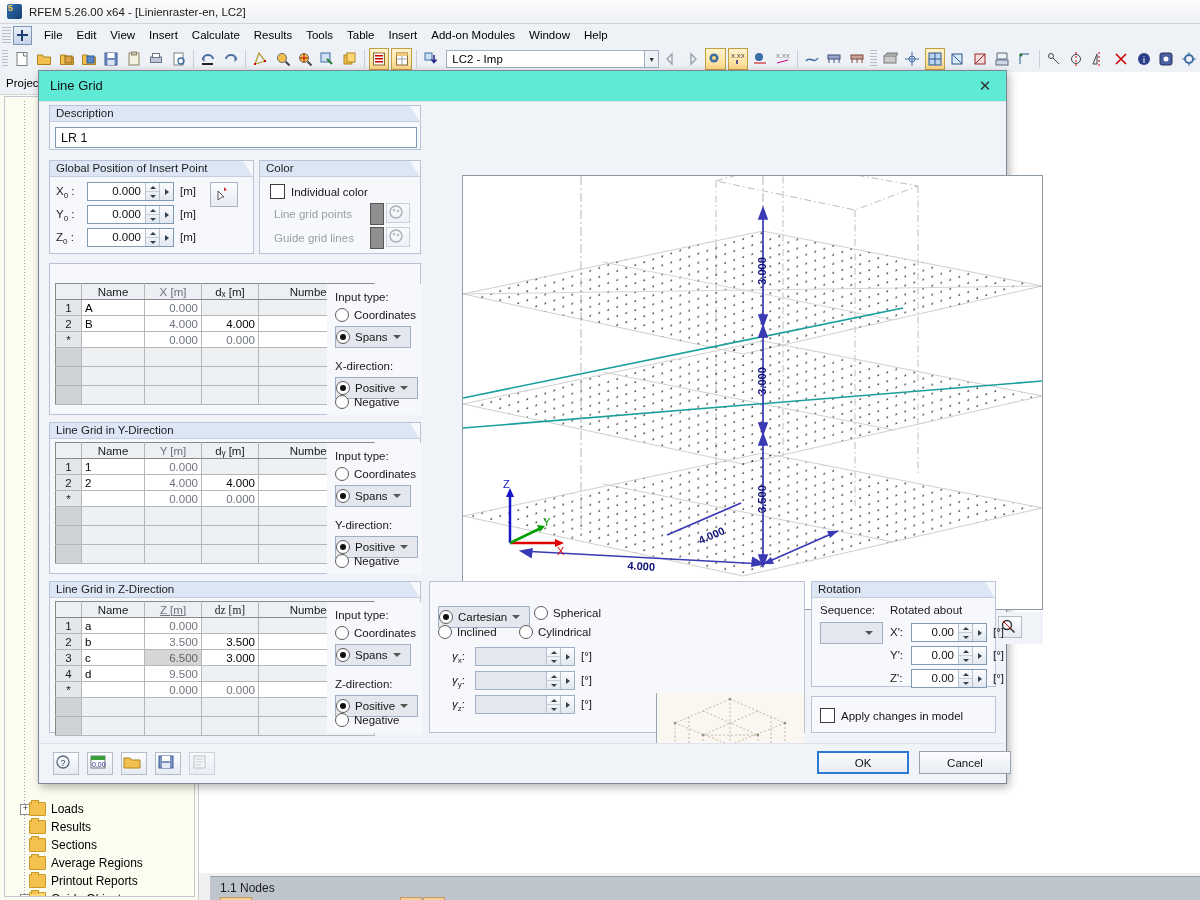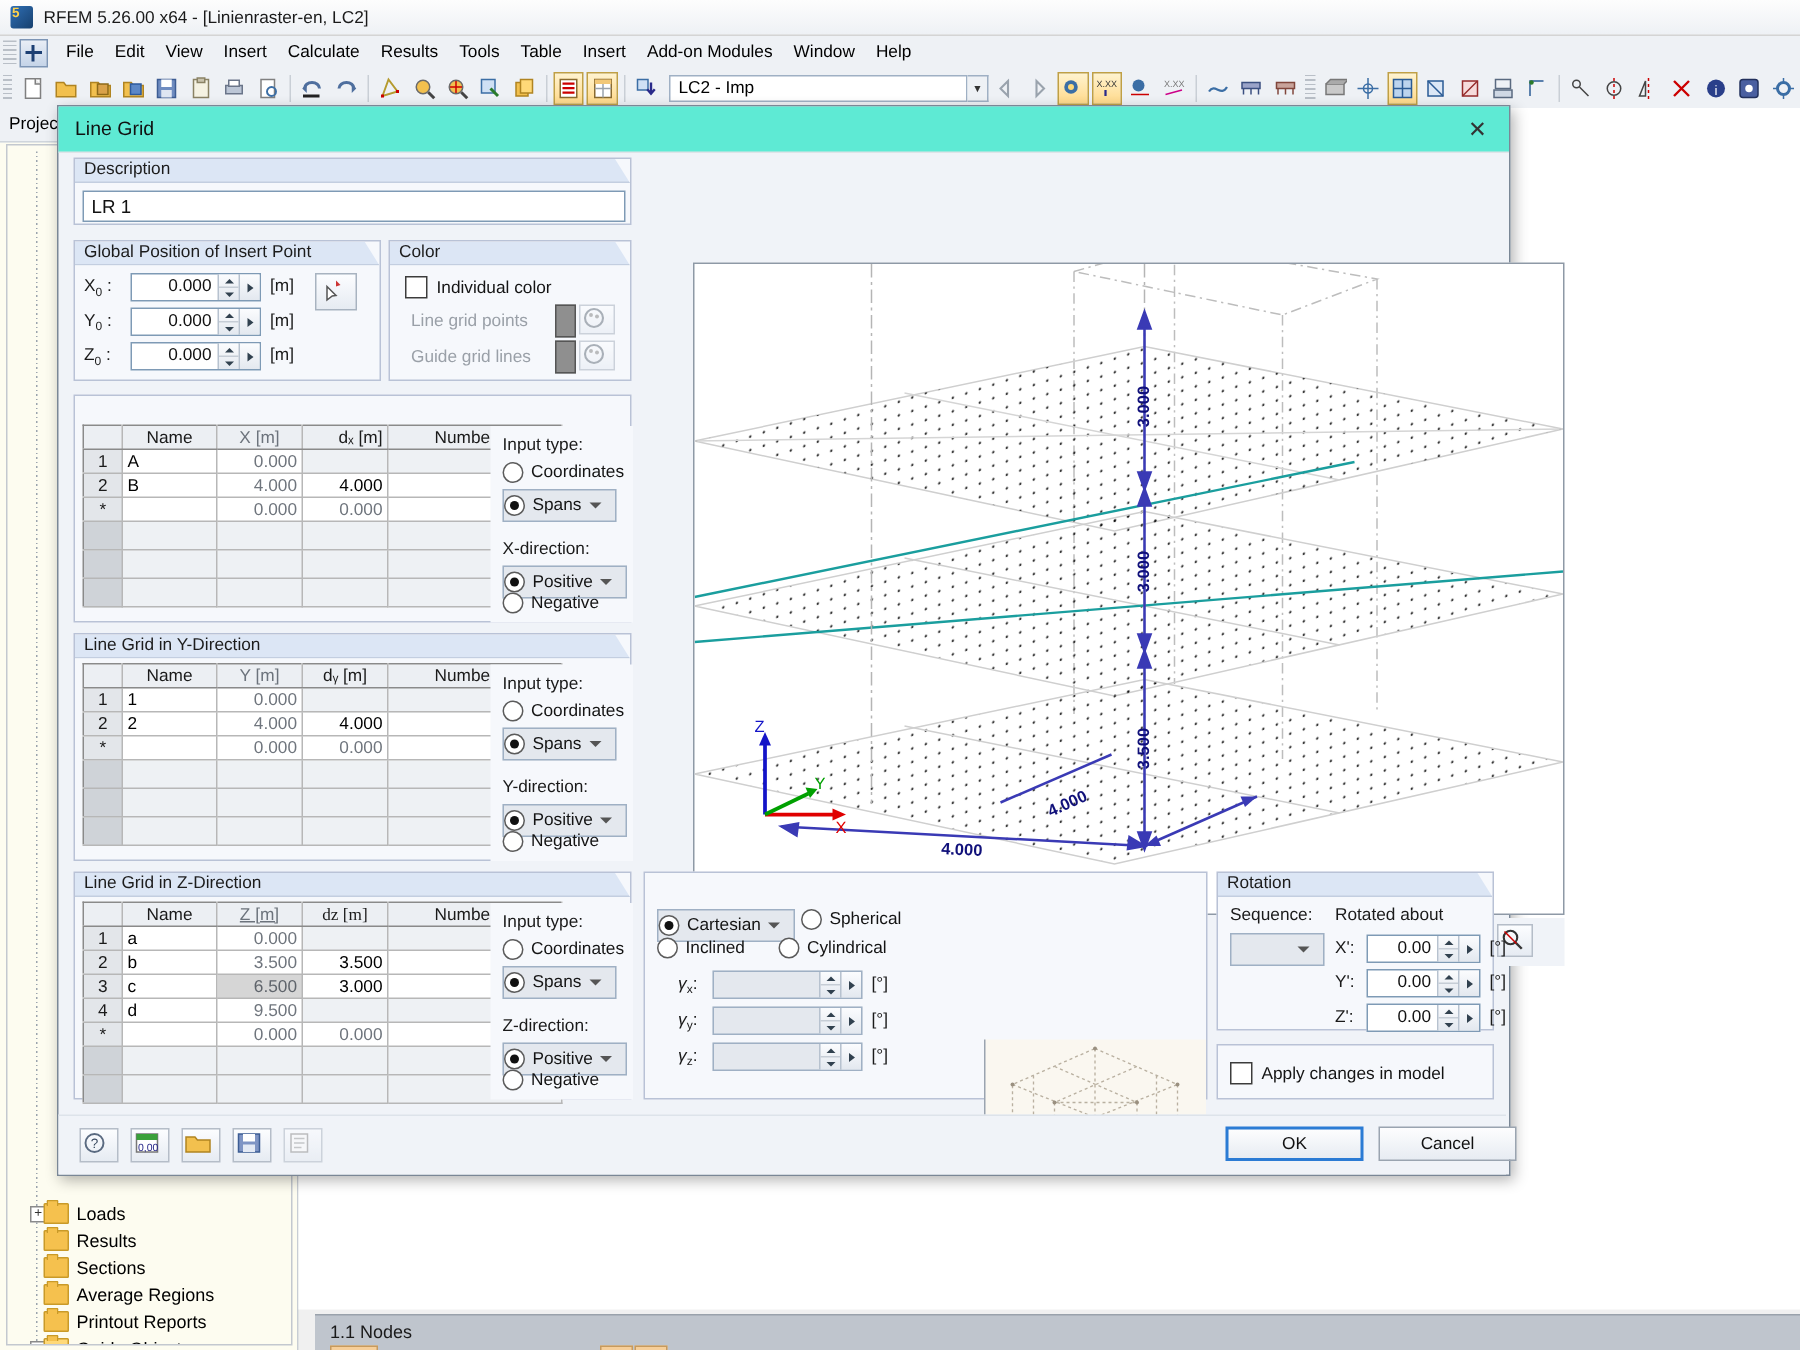--- a/index.html
+++ b/index.html
@@ -623,21 +623,21 @@
       </div>
     </div>
 
     <div class="gb" style="left:10px;top:192px;width:372px;height:152px;">
       <table class="gt" style="left:5px;top:19px;width:320px;">
         <tbody>
             <tr>
           <th style="width:26px;"></th>
           <th style="width:63px;">Name</th>
           <th class="hdim" style="width:57px;">X [m]</th>
-          <th style="width:57px;text-align:right;">dₓ [m]</th>
+          <th style="width:57px;">dₓ [m]</th>
           <th>Number of</th>
         </tr>
         <tr>
               <td class="rowh">1</td>
               <td class="nm">A</td>
               <td class="num ro">0.000</td>
               <td class="num" style="background:#eef1f4;"></td>
               <td class="num" style="background:#eef1f4;"></td>
             </tr>
         <tr>

